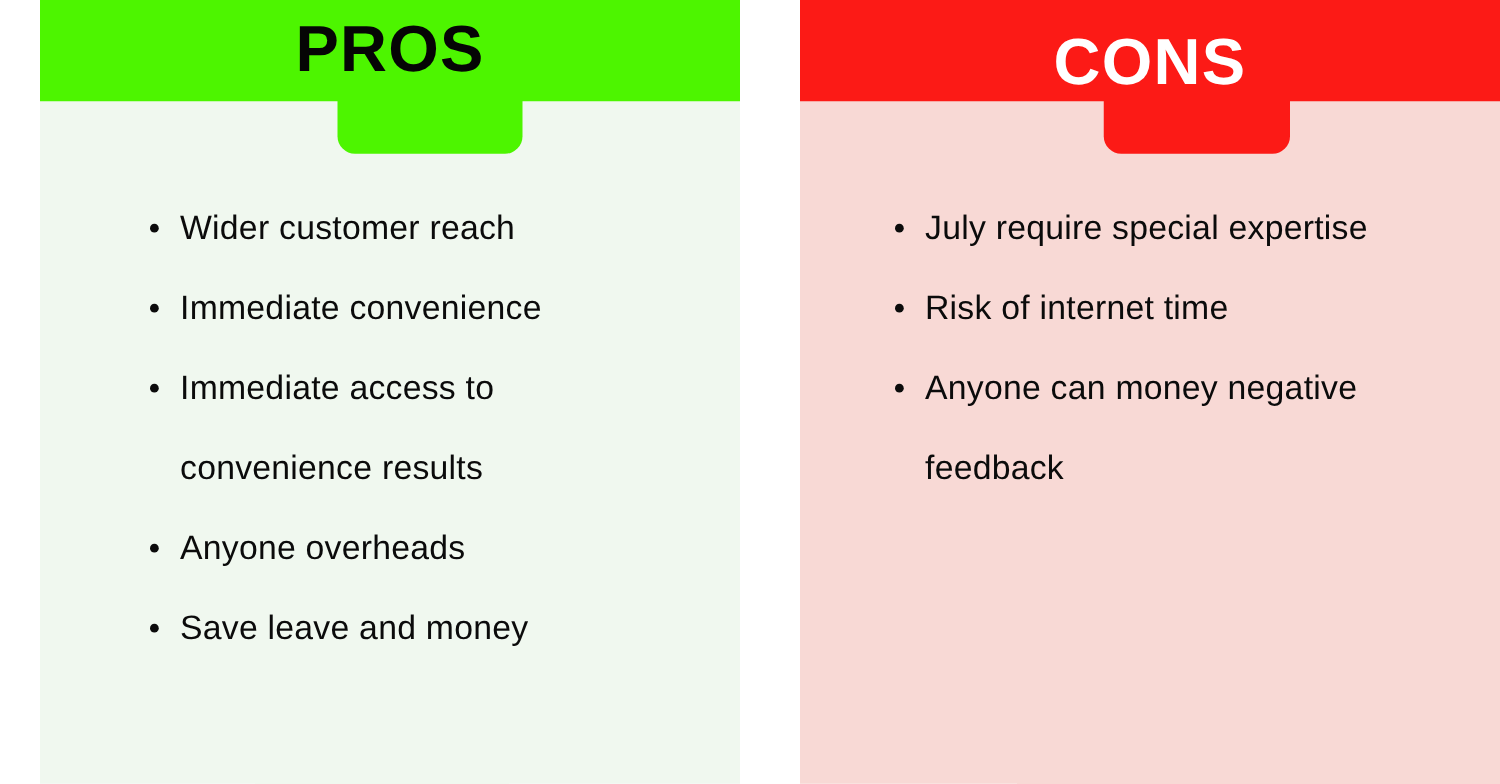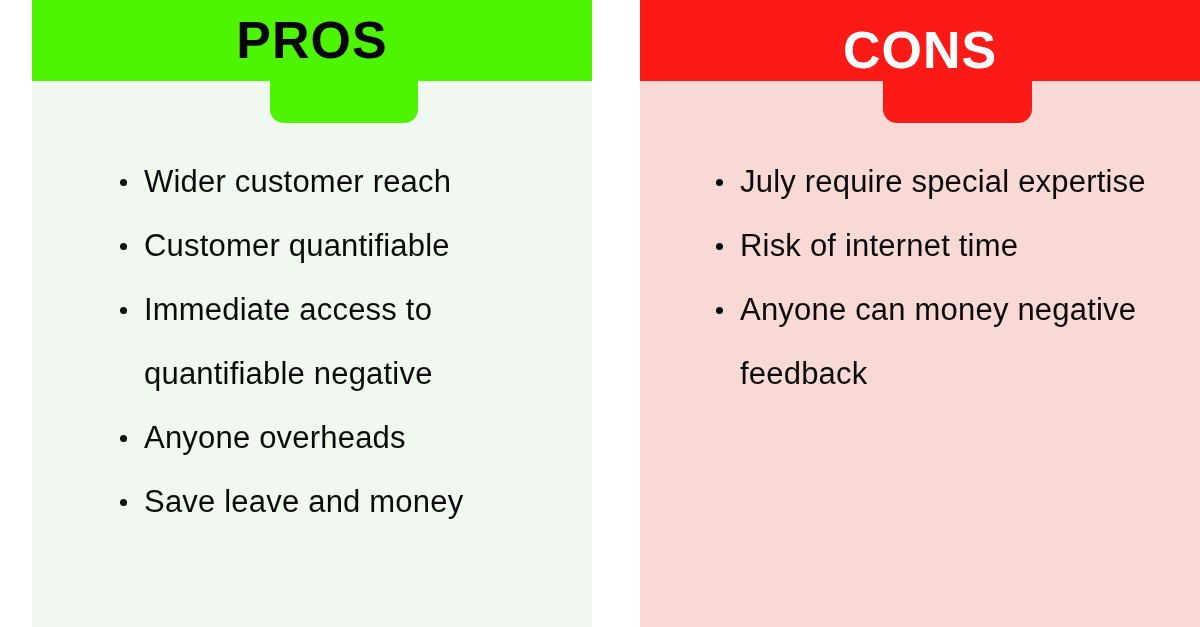--- a/index.html
+++ b/index.html
@@ -100,21 +100,21 @@
     margin: 0;
     padding: 0;
     list-style: none;
   }
   .panel-pros .list { left: 86px; width: 470px; }
   .panel-cons .list { left: 74px; width: 500px; }
 
   .list-item {
     position: relative;
     padding-left: 26px;
-    font-size: 31px;
+    font-size: 27px;
     line-height: 64px;
     color: #0b0b0b;
     font-weight: 500;
     letter-spacing: 0.2px;
     white-space: pre-line;
   }
   .list-item::before {
     content: "";
     position: absolute;
     left: 2px;
@@ -131,23 +131,23 @@
 <div class="board">
 
   <section class="panel panel-pros">
     <div class="header">
       <h1 class="header-title">PROS</h1>
     </div>
     <div class="tab"></div>
 
     <ul class="list">
       <li class="list-item">Wider customer reach</li>
-      <li class="list-item">Customer quantifiable</li>
+      <li class="list-item">Immediate convenience</li>
       <li class="list-item">Immediate access to
-quantifiable negative</li>
+convenience results</li>
       <li class="list-item">Anyone overheads</li>
       <li class="list-item">Save leave and money</li>
     </ul>
   </section>
 
   <div class="gap"></div>
 
   <section class="panel panel-cons">
     <div class="header">
       <h1 class="header-title">CONS</h1>

